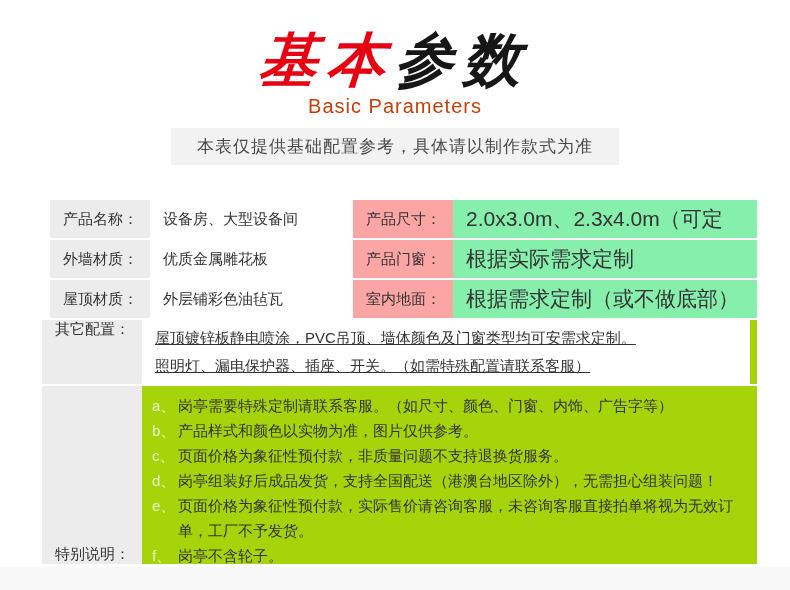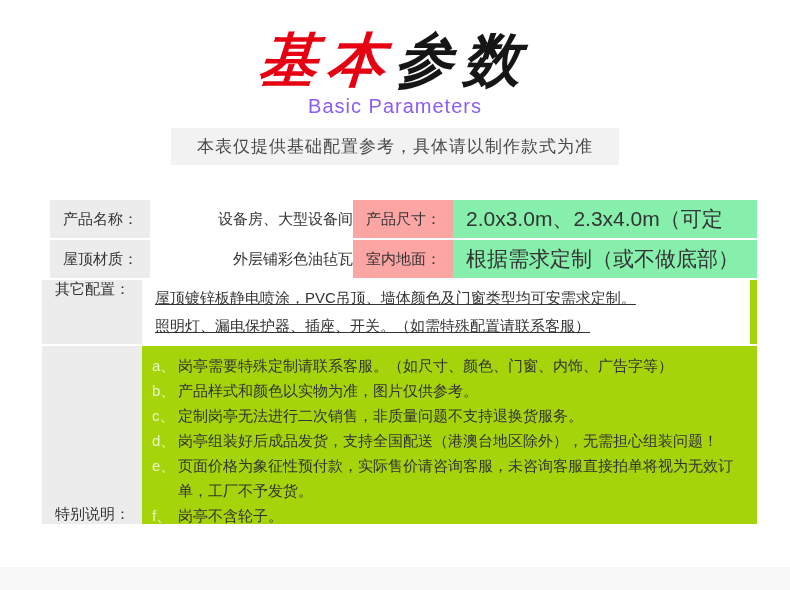--- a/index.html
+++ b/index.html
@@ -17,41 +17,41 @@
   .title-block { text-align:center; padding-top:30px; }
   .title-cn {
     font-family:"DejaVu Serif","Liberation Serif",serif;
     font-size:58px; font-weight:bold; font-style:italic;
     letter-spacing:10px; line-height:1.05;
     transform:skewX(-4deg); display:inline-block;
   }
   .title-cn .red  { color:#e60012; }
   .title-cn .black{ color:#161616; }
   .title-en {
-    font-size:20px; color:#8b5cf6; margin-top:4px; letter-spacing:1px;
+    font-size:20px; color:#c2410c; margin-top:4px; letter-spacing:1px;
     font-weight:400;
   }
 
   
   .banner-wrap { text-align:center; margin-top:10px; }
   .banner {
     display:inline-block; background:#f2f2f2; color:#4a4a4a;
     font-size:17px; padding:7px 26px; letter-spacing:1px;
   }
 
   
   .spec-table { position:absolute; left:42px; top:200px; width:715px; }
   .row { display:flex; margin-bottom:2px; }
   .cell-label {
     width:100px; background:#ececec; color:#333; font-size:15px;
     padding-left:13px; flex-shrink:0;
   }
   .row-simple { height:38px;padding-left:8px; }
   .row-simple .cell-label { line-height:38px; }
-  .cell-val1 { width:203px; background:#fff; font-size:15px; line-height:38px; padding-left:13px;text-align:right; }
+  .cell-val1 { width:203px; background:#fff; font-size:15px; line-height:38px; padding-left:13px; }
   .cell-label2 {
     width:100px; background:#fca5a5; font-size:15px; line-height:38px;
     padding-left:13px; flex-shrink:0;
   }
   .cell-val2 { flex:1; background:#86efac; font-size:21px; line-height:38px; padding-left:13px; }
 
   
   .row-other { height:64px; }
   .row-other .cell-label { display:flex; align-items:flex-start; }
   .other-green-wrap { flex:1; background:#a6d40b;text-decoration:underline; }
@@ -94,20 +94,26 @@
 
   <div class="spec-table">
 
     <div class="row row-simple">
       <div class="cell-label">产品名称：</div>
       <div class="cell-val1">设备房、大型设备间</div>
       <div class="cell-label2">产品尺寸：</div>
       <div class="cell-val2">2.0x3.0m、2.3x4.0m（可定制）</div>
     </div>
 
+    <div class="row row-simple">
+      <div class="cell-label">外墙材质：</div>
+      <div class="cell-val1">优质金属雕花板</div>
+      <div class="cell-label2">产品门窗：</div>
+      <div class="cell-val2">根据实际需求定制</div>
+    </div>
 
     <div class="row row-simple">
       <div class="cell-label">屋顶材质：</div>
       <div class="cell-val1">外层铺彩色油毡瓦</div>
       <div class="cell-label2">室内地面：</div>
       <div class="cell-val2">根据需求定制（或不做底部）</div>
     </div>
 
     <div class="row row-other">
       <div class="cell-label">
@@ -129,21 +135,21 @@
         <div class="note-item">
           <span class="note-prefix">a、</span>
           <span class="note-text">岗亭需要特殊定制请联系客服。（如尺寸、颜色、门窗、内饰、广告字等）</span>
         </div>
         <div class="note-item">
           <span class="note-prefix">b、</span>
           <span class="note-text">产品样式和颜色以实物为准，图片仅供参考。</span>
         </div>
         <div class="note-item">
           <span class="note-prefix">c、</span>
-          <span class="note-text">定制岗亭无法进行二次销售，非质量问题不支持退换货服务。</span>
+          <span class="note-text">页面价格为象征性预付款，非质量问题不支持退换货服务。</span>
         </div>
         <div class="note-item">
           <span class="note-prefix">d、</span>
           <span class="note-text">岗亭组装好后成品发货，支持全国配送（港澳台地区除外），无需担心组装问题！</span>
         </div>
         <div class="note-item">
           <span class="note-prefix">e、</span>
           <span class="note-text">页面价格为象征性预付款，实际售价请咨询客服，未咨询客服直接拍单将视为无效订单，工厂不予发货。</span>
         </div>
         <div class="note-item">

